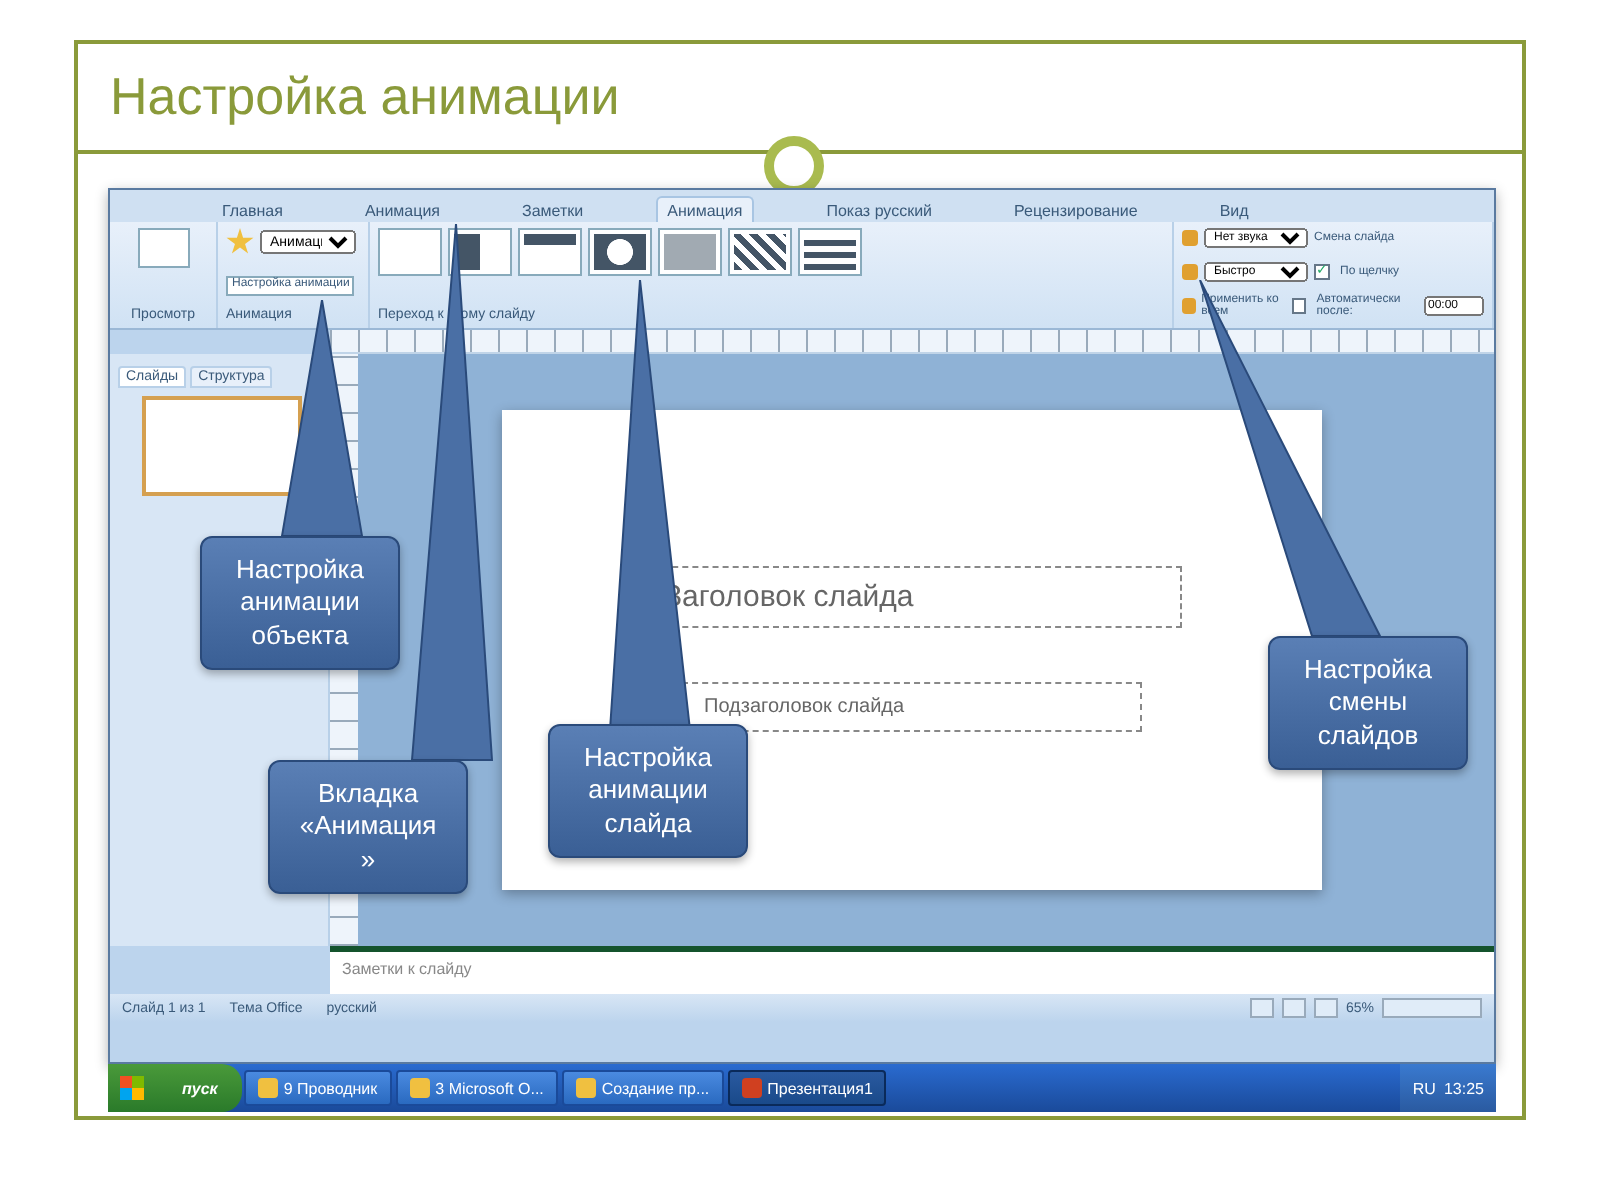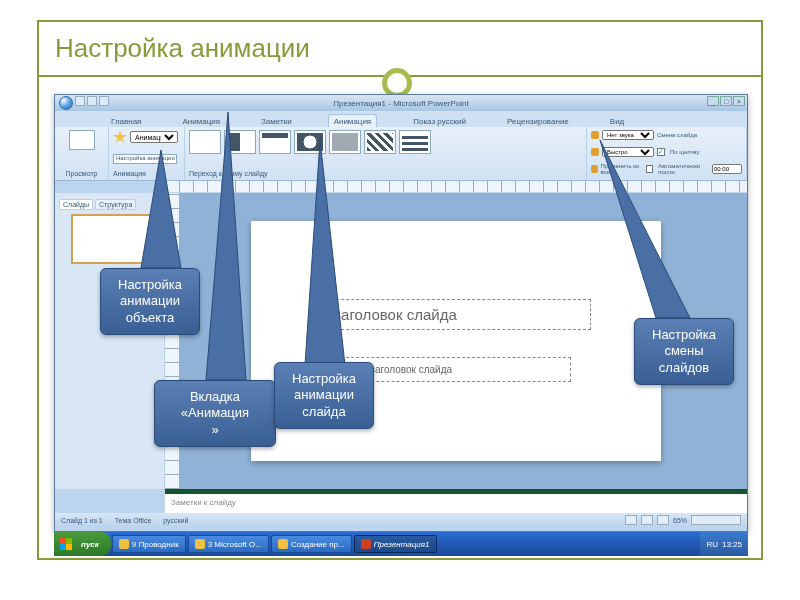--- a/index.html
+++ b/index.html
@@ -49,59 +49,45 @@
   .pp-lefttabs { display: flex; gap: 2px; font-size: 7px; color: #3a5a7a; margin-bottom: 4px; }
   .pp-lefttabs span { padding: 1px 3px; border: 1px solid #b8d0e8; border-radius: 2px 2px 0 0; background: #e8f0fa; }
   .pp-lefttabs span.active { background: #fff; }
   .pp-thumb { width: 80px; height: 50px; background: #fff; border: 2px solid #d5a050; margin-left: 12px; }
   .pp-main { flex: 1; background: #8fb2d6; display: flex; align-items: center; justify-content: center; position: relative; }
   .pp-vruler { position: absolute; left: 0; top: 0; width: 14px; height: 100%; background: #eef4fb; background-image: repeating-linear-gradient(0deg,#9ab 0 1px,transparent 1px 14px); }
   .pp-canvas { width: 410px; height: 240px; background: #fff; box-shadow: 0 2px 6px rgba(0,0,0,.3); position: relative; }
   .placeholder { position: absolute; border: 1px dashed #888; padding: 6px 10px; color: #666; }
   .ph-title { left: 70px; top: 78px; width: 270px; font-size: 15px; }
   .ph-sub { left: 90px; top: 136px; width: 230px; font-size: 10px; }
-  .pp-notes { height: 24px; background: #fff; border-top: 5px solid #14532d; margin-left: 110px; font-size: 8px; color: #888; padding: 4px 6px; }
+  .pp-notes { height: 24px; background: #fff; border-top: 3px solid #14532d; margin-left: 110px; font-size: 8px; color: #888; padding: 4px 6px; }
   .pp-status { height: 14px; background: linear-gradient(#d8e6f5,#bcd4ed); display: flex; align-items: center; font-size: 7px; color: #3a5a7a; justify-content: space-between; padding: 0 6px; }
   .pp-status .l span { margin-right: 10px; }
   .pp-status .r { display: flex; gap: 4px; align-items: center; }
   .pp-status .vbtn { width: 12px; height: 10px; background: #e0ecf8; border: 1px solid #9ab; }
   .callout { position: absolute; background: linear-gradient(#5a7fb5,#3a5f95); color: #fff; font-size: 13px; text-align: center; padding: 8px 10px; border-radius: 6px; border: 1px solid #2a4a7a; line-height: 1.25; z-index: 20; box-shadow: 0 2px 4px rgba(0,0,0,.3); }
   svg.tail { position: absolute; z-index: 19; pointer-events: none; }
   .taskbar { position: absolute; left: 54px; top: 532px; width: 694px; height: 24px; background: linear-gradient(#2a6bd0,#1a4a9a); display: flex; align-items: center; font-size: 8px; color: #fff; }
-  .taskbar .start { height: 100%; background: linear-gradient(#4a9a3a,#2a7a2a); padding: 0 12px 0 6px; display: flex; align-items: center; gap: 9px; border-radius: 0 10px 10px 0; font-style: italic; font-weight: bold; }
+  .taskbar .start { height: 100%; background: linear-gradient(#4a9a3a,#2a7a2a); padding: 0 12px 0 6px; display: flex; align-items: center; gap: 19px; border-radius: 0 10px 10px 0; font-style: italic; font-weight: bold; }
   .taskbar .start .flag { width: 12px; height: 12px; background: #fff; display: grid; grid-template: 1fr 1fr/1fr 1fr; }
   .taskbar .start .flag span:nth-child(1){background:#f25022}.taskbar .start .flag span:nth-child(2){background:#7fba00}.taskbar .start .flag span:nth-child(3){background:#00a4ef}.taskbar .start .flag span:nth-child(4){background:#ffb900}
   .taskbar .tbtn { height: 18px; margin: 0 1px; padding: 0 6px; background: linear-gradient(#4a8ae0,#2a6ac0); border: 1px solid #1a4a9a; border-radius: 2px; display: flex; align-items: center; gap: 3px; }
-  .taskbar .tbtn.active { background: linear-gradient(#2a5aa0,#1a4a8a); border-color: #0a2a5a; font-style: italic; }
+  .taskbar .tbtn.active { background: linear-gradient(#2a5aa0,#1a4a8a); border-color: #0a2a5a; }
   .taskbar .tbtn .ti { width: 10px; height: 10px; background: #f0c040; border-radius: 2px; }
   .taskbar .tray { margin-left: auto; background: linear-gradient(#3a7ad0,#2a5aa0); height: 100%; padding: 0 6px; display: flex; align-items: center; gap: 4px; }
 </style>
 </head>
 <body>
 
 <div class="slide-frame"></div>
 <div class="slide-title">Настройка анимации</div>
 <div class="divider-line"></div>
 <div class="ring"></div>
 
 <div class="pp-window">
-  <div class="pp-titlebar">
-    <div class="pp-qat">
-      <div class="orb"></div>
-      <div class="q"></div>
-      <div class="q"></div>
-      <div class="q"></div>
-    </div>
-    <span>Презентация1 - Microsoft PowerPoint</span>
-    <div class="pp-wincontrols">
-      <span>_</span>
-      <span>□</span>
-      <span>×</span>
-    </div>
-  </div>
   <div class="pp-tabs">
     <div class="pp-tab">Главная</div>
     <div class="pp-tab">Анимация</div>
     <div class="pp-tab">Заметки</div>
     <div class="pp-tab active">Анимация</div>
     <div class="pp-tab">Показ русский</div>
     <div class="pp-tab">Рецензирование</div>
     <div class="pp-tab">Вид</div>
   </div>
   <div class="pp-ribbon">
@@ -187,21 +173,21 @@
 <svg class="tail" style="left:131px;top:150px;width:60px;height:130px">
     <polygon points="30,0 50,118 10,118" fill="#4a6fa5" stroke="#2a4a7a"></polygon>
   </svg>
 <div class="callout" style="left:100px;top:268px;width:100px"><span style="white-space:pre-line">Настройка
 анимации
 объекта</span></div>
 
 <svg class="tail" style="left:198px;top:112px;width:60px;height:280px">
     <polygon points="30,0 48,268 8,268" fill="#4a6fa5" stroke="#2a4a7a"></polygon>
   </svg>
-<div class="callout" style="left:154px;top:380px;width:122px"><span style="white-space:pre-line">Вкладка
+<div class="callout" style="left:134px;top:380px;width:100px"><span style="white-space:pre-line">Вкладка
 «Анимация
 »</span></div>
 
 <svg class="tail" style="left:290px;top:140px;width:70px;height:240px">
     <polygon points="30,0 55,225 15,225" fill="#4a6fa5" stroke="#2a4a7a"></polygon>
   </svg>
 <div class="callout" style="left:274px;top:362px;width:100px"><span style="white-space:pre-line">Настройка
 анимации
 слайда</span></div>
 

